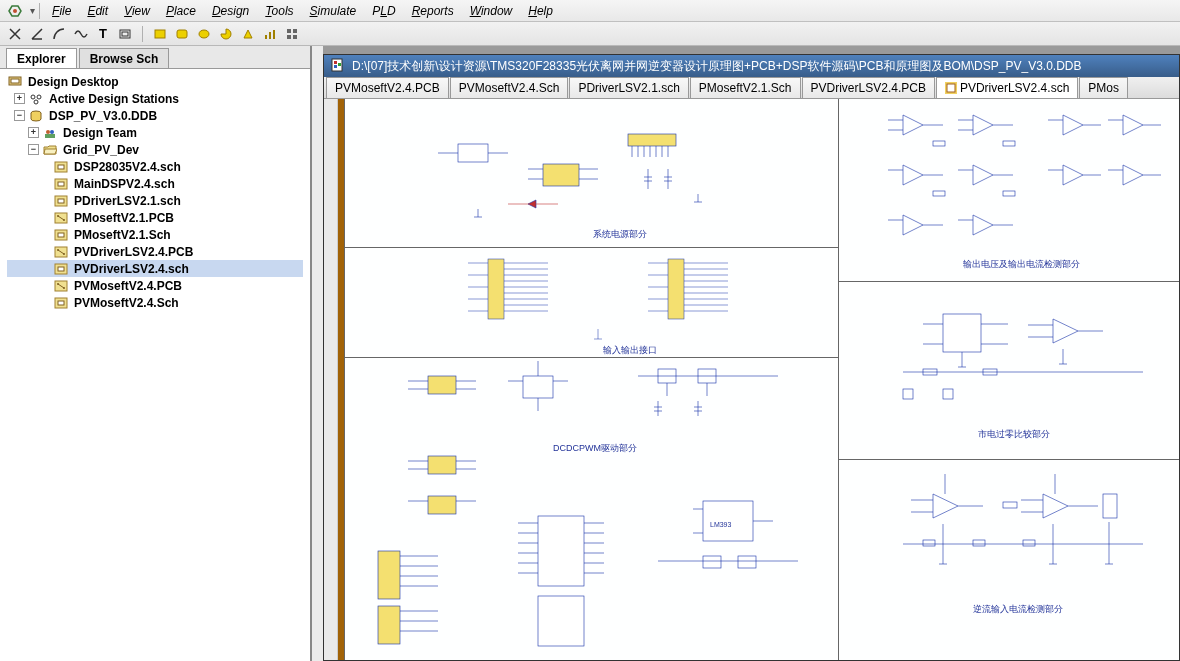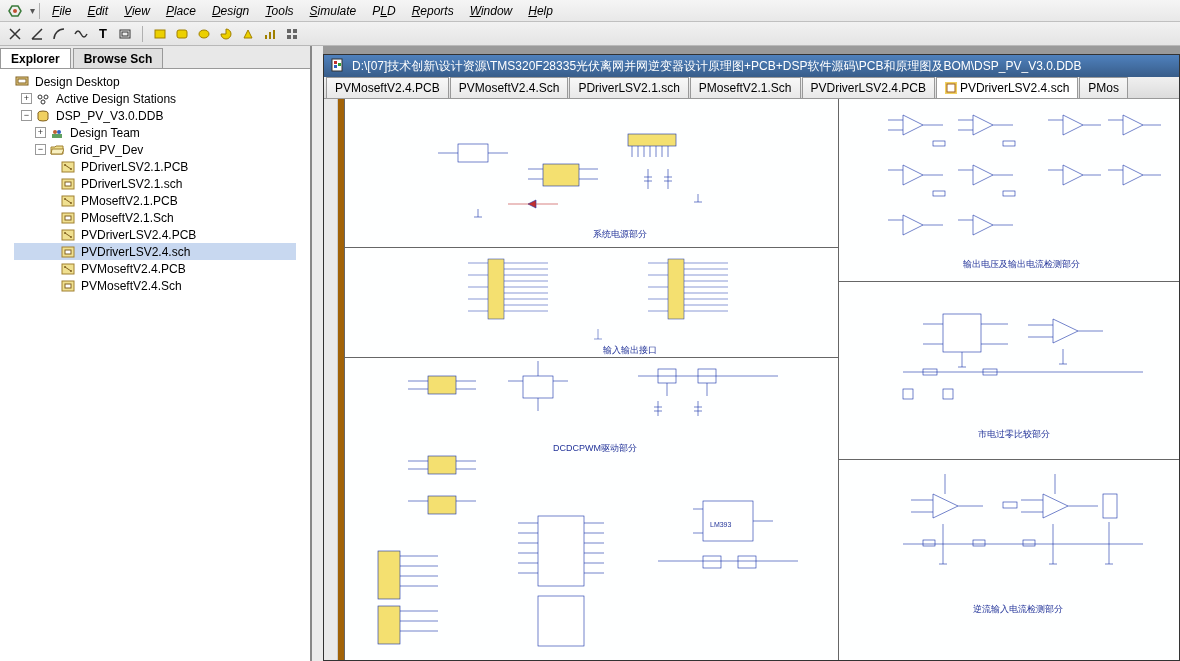--- a/index.html
+++ b/index.html
@@ -7,24 +7,24 @@
 .menubar { height: 22px; background: linear-gradient(#f5f5f5, #e8e8e8); border-bottom: 1px solid #c0c0c0; display: flex; align-items: center; padding: 0 6px; }
 .menubar .logo { width: 18px; height: 16px; margin-right: 6px; display: flex; align-items: center; justify-content: center; }
 .menubar .sep { width: 1px; height: 16px; background: #b0b0b0; margin: 0 4px; }
 .menubar .arrow { color: #555; font-size: 10px; }
 .menubar .menuitem { padding: 2px 8px; cursor: default; font-style: italic; }
 .toolbar { height: 24px; background: linear-gradient(#f2f2f2, #e4e4e4); border-bottom: 1px solid #b8b8b8; display: flex; align-items: center; padding: 0 6px; gap: 4px; }
 .toolbar .tbtn { width: 18px; height: 18px; display: flex; align-items: center; justify-content: center; cursor: default; }
 .toolbar .tsep { width: 1px; height: 16px; background: #b0b0b0; margin: 0 4px; }
 .content { display: flex; height: calc(100% - 46px); }
 .leftpane { width: 312px; background: #fff; border-right: 2px solid #888; display: flex; flex-direction: column; }
-.lefttabs { height: 23px; display: flex; border-bottom: 1px solid #999; background: #e8e8e8; padding-top: 2px; }
+.lefttabs { height: 23px; display: flex; border-bottom: 1px solid #999; background: #e8e8e8; padding-left: 6px; padding-top: 2px; }
 .lefttabs .tab { padding: 3px 10px; font-weight: bold; border: 1px solid #999; border-bottom: none; background: #fff; margin-right: 2px; cursor: default; }
 .lefttabs .tab.inactive { background: #e0e0e0; }
-.tree { flex: 1; overflow: auto; padding: 4px 14px; }
+.tree { flex: 1; overflow: auto; padding: 4px 7px; font-weight: bold; }
 .tree-item { display: flex; align-items: center; height: 17px; cursor: default; white-space: nowrap; }
 .tree-item .expander { width: 11px; height: 11px; border: 1px solid #999; display: flex; align-items: center; justify-content: center; font-size: 9px; line-height: 1; color: #333; margin-right: 3px; background: #fff; }
 .tree-item .spacer { width: 14px; }
 .tree-item .spacer-half { width: 7px; }
 .tree-item .icon { width: 16px; height: 14px; display: flex; align-items: center; justify-content: center; margin-right: 3px; }
 .tree-item.selected { background: #c8d8f0; }
 .tree-item .label { padding: 0 2px; }
 .rightpane { flex: 1; display: flex; flex-direction: column; background: #9a9a9a; padding: 0; margin-left: 11px; }
 .righttop { height: 8px; }
 .docwin { flex: 1; background: #4a6a8a; border: 1px solid #333; display: flex; flex-direction: column; }
@@ -208,26 +208,37 @@
       </div>
       <div id="file-list">
           <div class="tree-item">
             <span class="spacer"></span>
             <span class="spacer"></span>
             <span class="spacer"></span>
             <span style="width:4px"></span>
             <span class="icon">
               <svg width="14" height="12">
                 <rect x="1" y="1" width="12" height="10" fill="#f0e090" stroke="#a08030"></rect>
-                <circle cx="4" cy="4" r="1" fill="#806020"></circle>
-                <circle cx="10" cy="8" r="1" fill="#806020"></circle>
-                <line x1="4" y1="4" x2="10" y2="8" stroke="#806020"></line>
-              </svg>
-            </span>
-            <span class="label">PDriverLSV2.1.PCB</span>
+                <rect x="4" y="4" width="6" height="4" fill="#fff" stroke="#806020"></rect>
+              </svg>
+            </span>
+            <span class="label">DSP28035V2.4.sch</span>
+          </div>
+          <div class="tree-item">
+            <span class="spacer"></span>
+            <span class="spacer"></span>
+            <span class="spacer"></span>
+            <span style="width:4px"></span>
+            <span class="icon">
+              <svg width="14" height="12">
+                <rect x="1" y="1" width="12" height="10" fill="#f0e090" stroke="#a08030"></rect>
+                <rect x="4" y="4" width="6" height="4" fill="#fff" stroke="#806020"></rect>
+              </svg>
+            </span>
+            <span class="label">MainDSPV2.4.sch</span>
           </div>
           <div class="tree-item">
             <span class="spacer"></span>
             <span class="spacer"></span>
             <span class="spacer"></span>
             <span style="width:4px"></span>
             <span class="icon">
               <svg width="14" height="12">
                 <rect x="1" y="1" width="12" height="10" fill="#f0e090" stroke="#a08030"></rect>
                 <rect x="4" y="4" width="6" height="4" fill="#fff" stroke="#806020"></rect>

